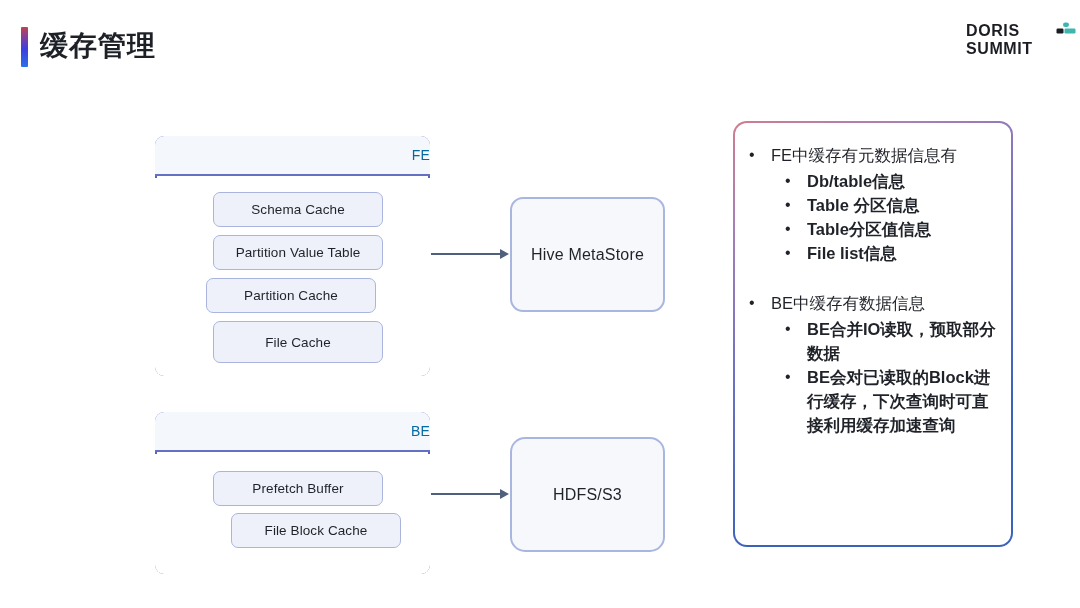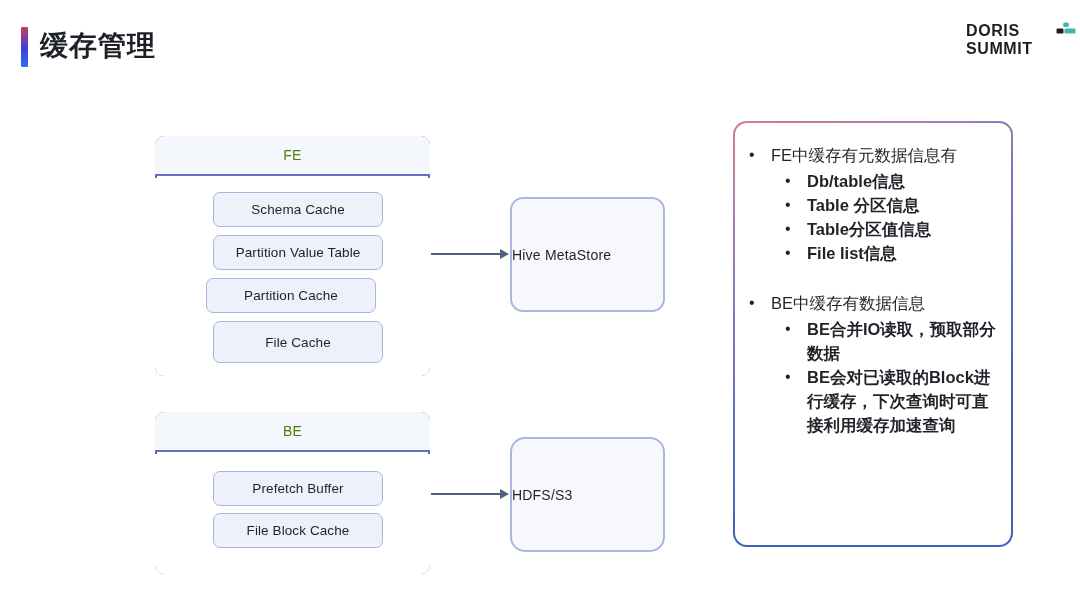--- a/index.html
+++ b/index.html
@@ -78,23 +78,23 @@
   .node-header {
     position: absolute;
     left: 0;
     top: 0;
     width: 100%;
     box-sizing: border-box;
     background: #f4f7fc;
     border-bottom: 2px solid #6470c4;
     display: flex;
     align-items: center;
-    justify-content: center;
+    justify-content: flex-end;
     font-size: 14px;
-    color: #4d7c0f;
+    color: #0369a1;
     letter-spacing: 0.2px;
   }
   .node-body {
     position: absolute;
     left: 0;
     width: 100%;
     box-sizing: border-box;
     background: #ffffff;
   }
 
@@ -116,22 +116,22 @@
 
   
   .storage-box {
     position: absolute;
     box-sizing: border-box;
     border: 2px solid #a9b7e0;
     border-radius: 13px;
     background: #f6f8fc;
     display: flex;
     align-items: center;
-    justify-content: flex-start;
-    font-size: 14px;
+    justify-content: center;
+    font-size: 16px;
     color: #1f2228;
     letter-spacing: 0.2px;
     white-space: nowrap;
   }
 
   
   .arrow-line {
     position: absolute;
     height: 1.6px;
     background: #50607c;
@@ -255,21 +255,21 @@
 
 <div class="node-container-wrap" style="left:155px; top:412px; width:275px; height:162px;">
   <div class="node-header" style="height:40px;">
     <span>BE</span>
   </div>
   <div class="node-body" style="top:42px; height:120px;"></div>
 
   <div class="cache-box" style="left:58px; top:59px; width:170px; height:35px;">
     <span>Prefetch Buffer</span>
   </div>
-  <div class="cache-box" style="left:58px; top:101px; width:170px; height:35px;">
+  <div class="cache-box" style="left:76px; top:101px; width:170px; height:35px;">
     <span>File Block Cache</span>
   </div>
 </div>
 
 <div class="arrow-line" style="left:431px; top:253px; width:72px;"></div>
 <div class="arrow-head" style="left:500px; top:249px;"></div>
 
 <div class="arrow-line" style="left:431px; top:493px; width:72px;"></div>
 <div class="arrow-head" style="left:500px; top:489px;"></div>
 

